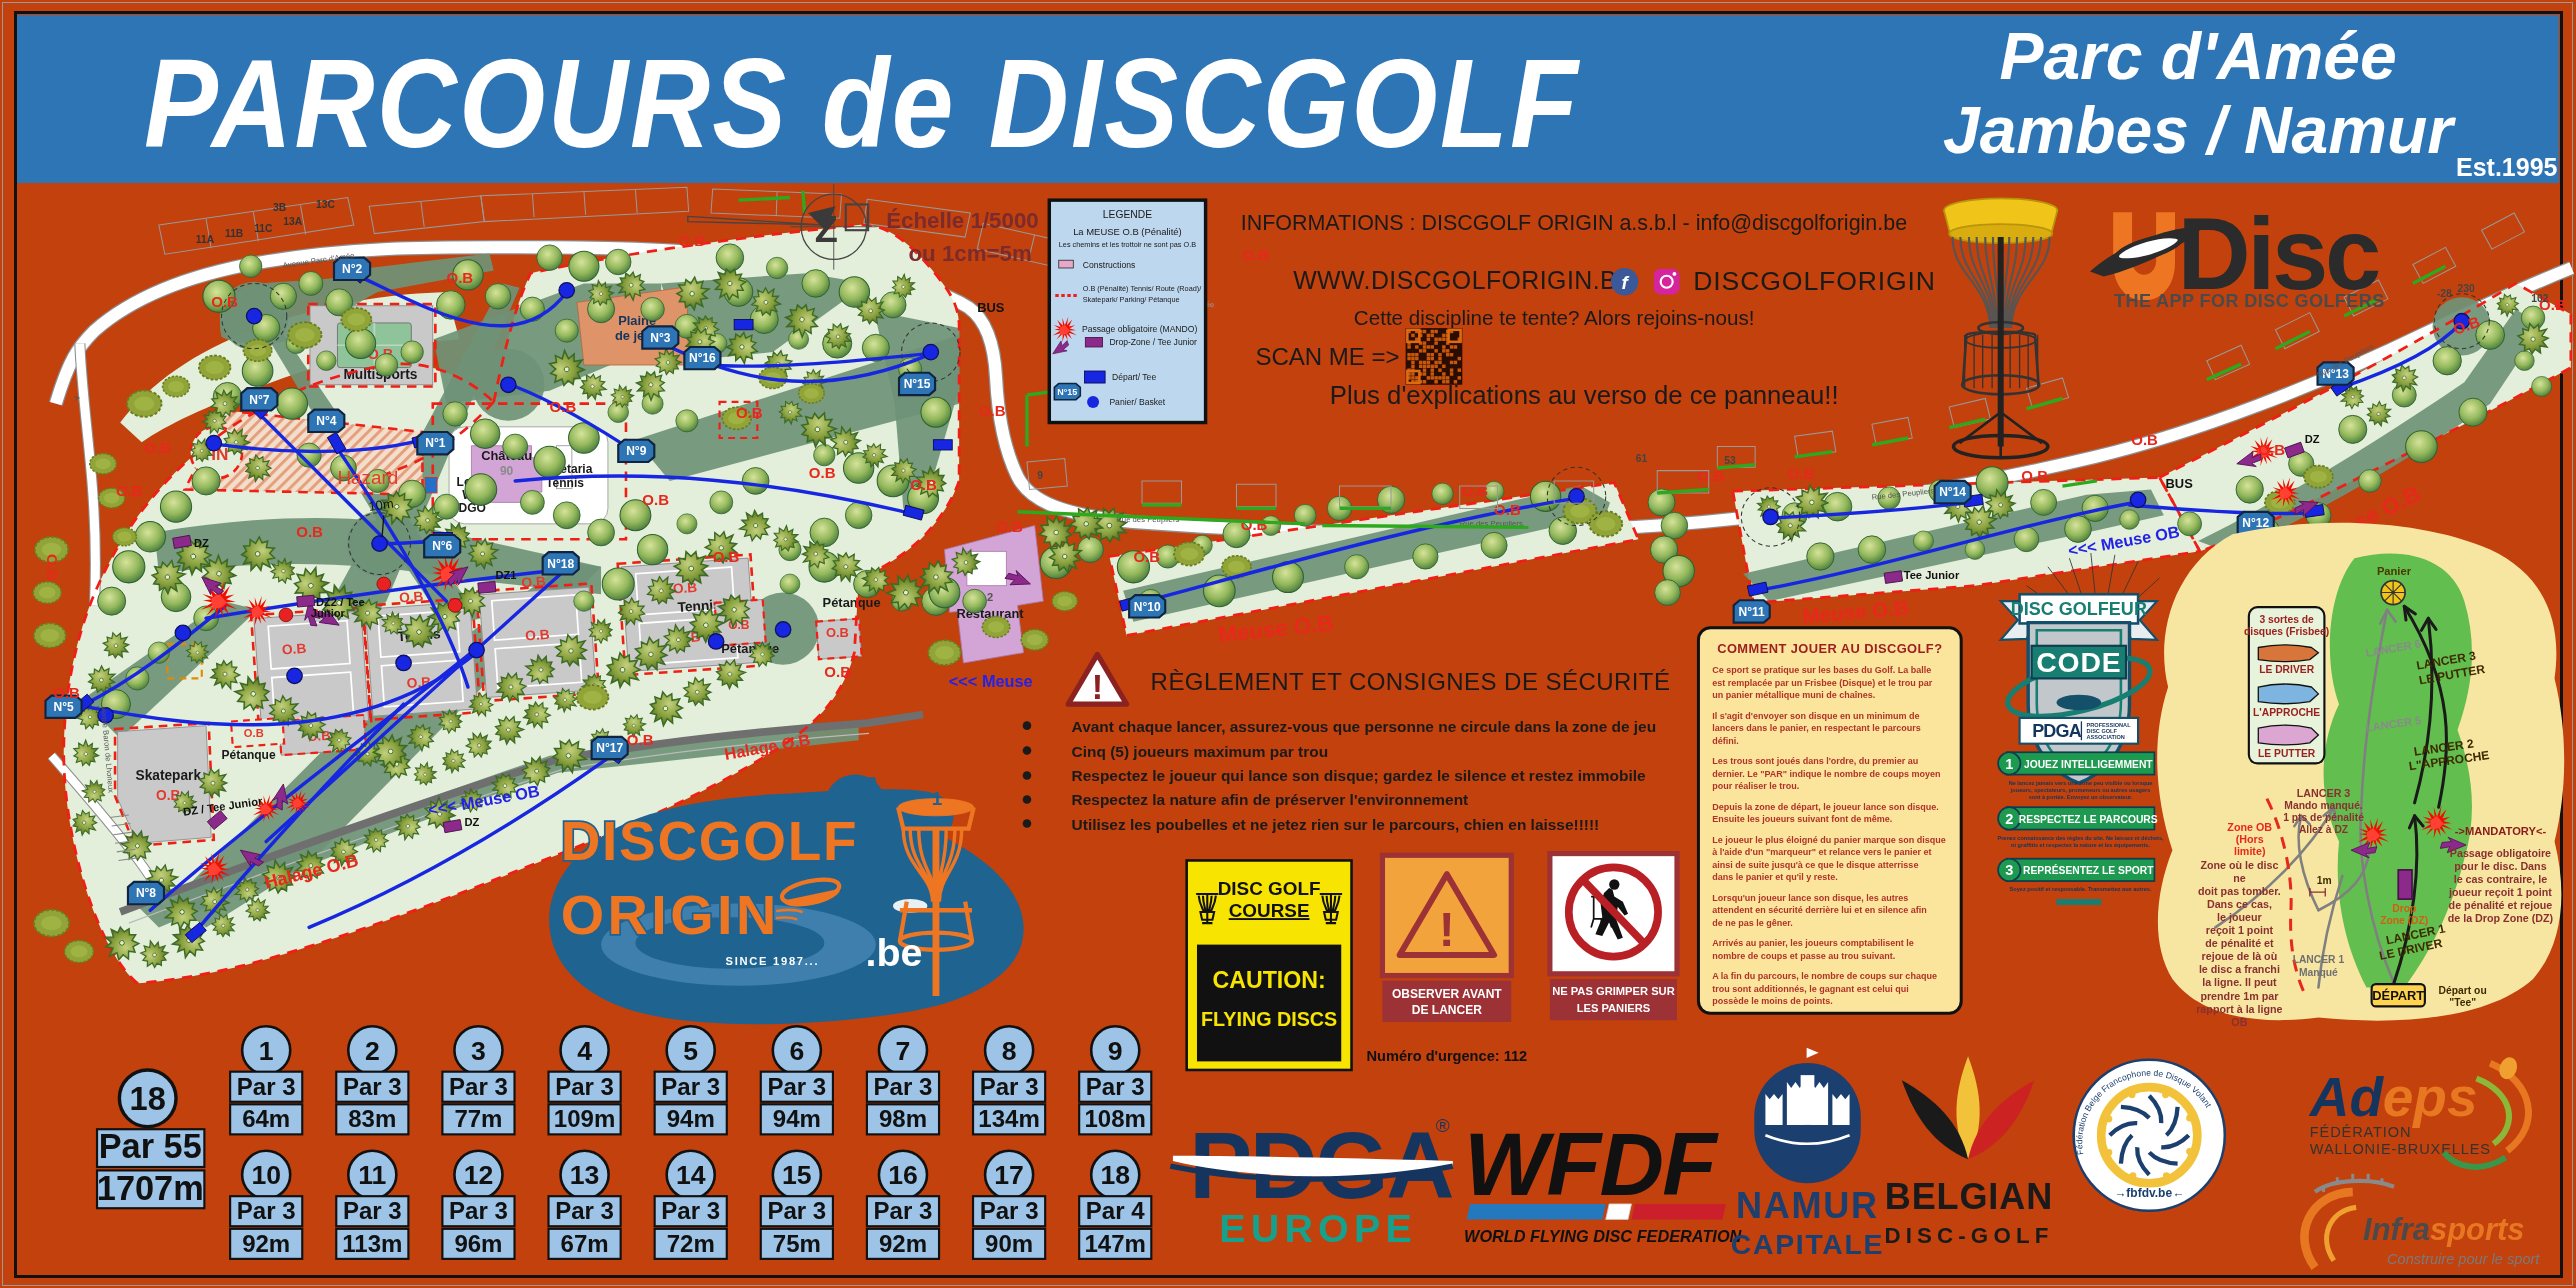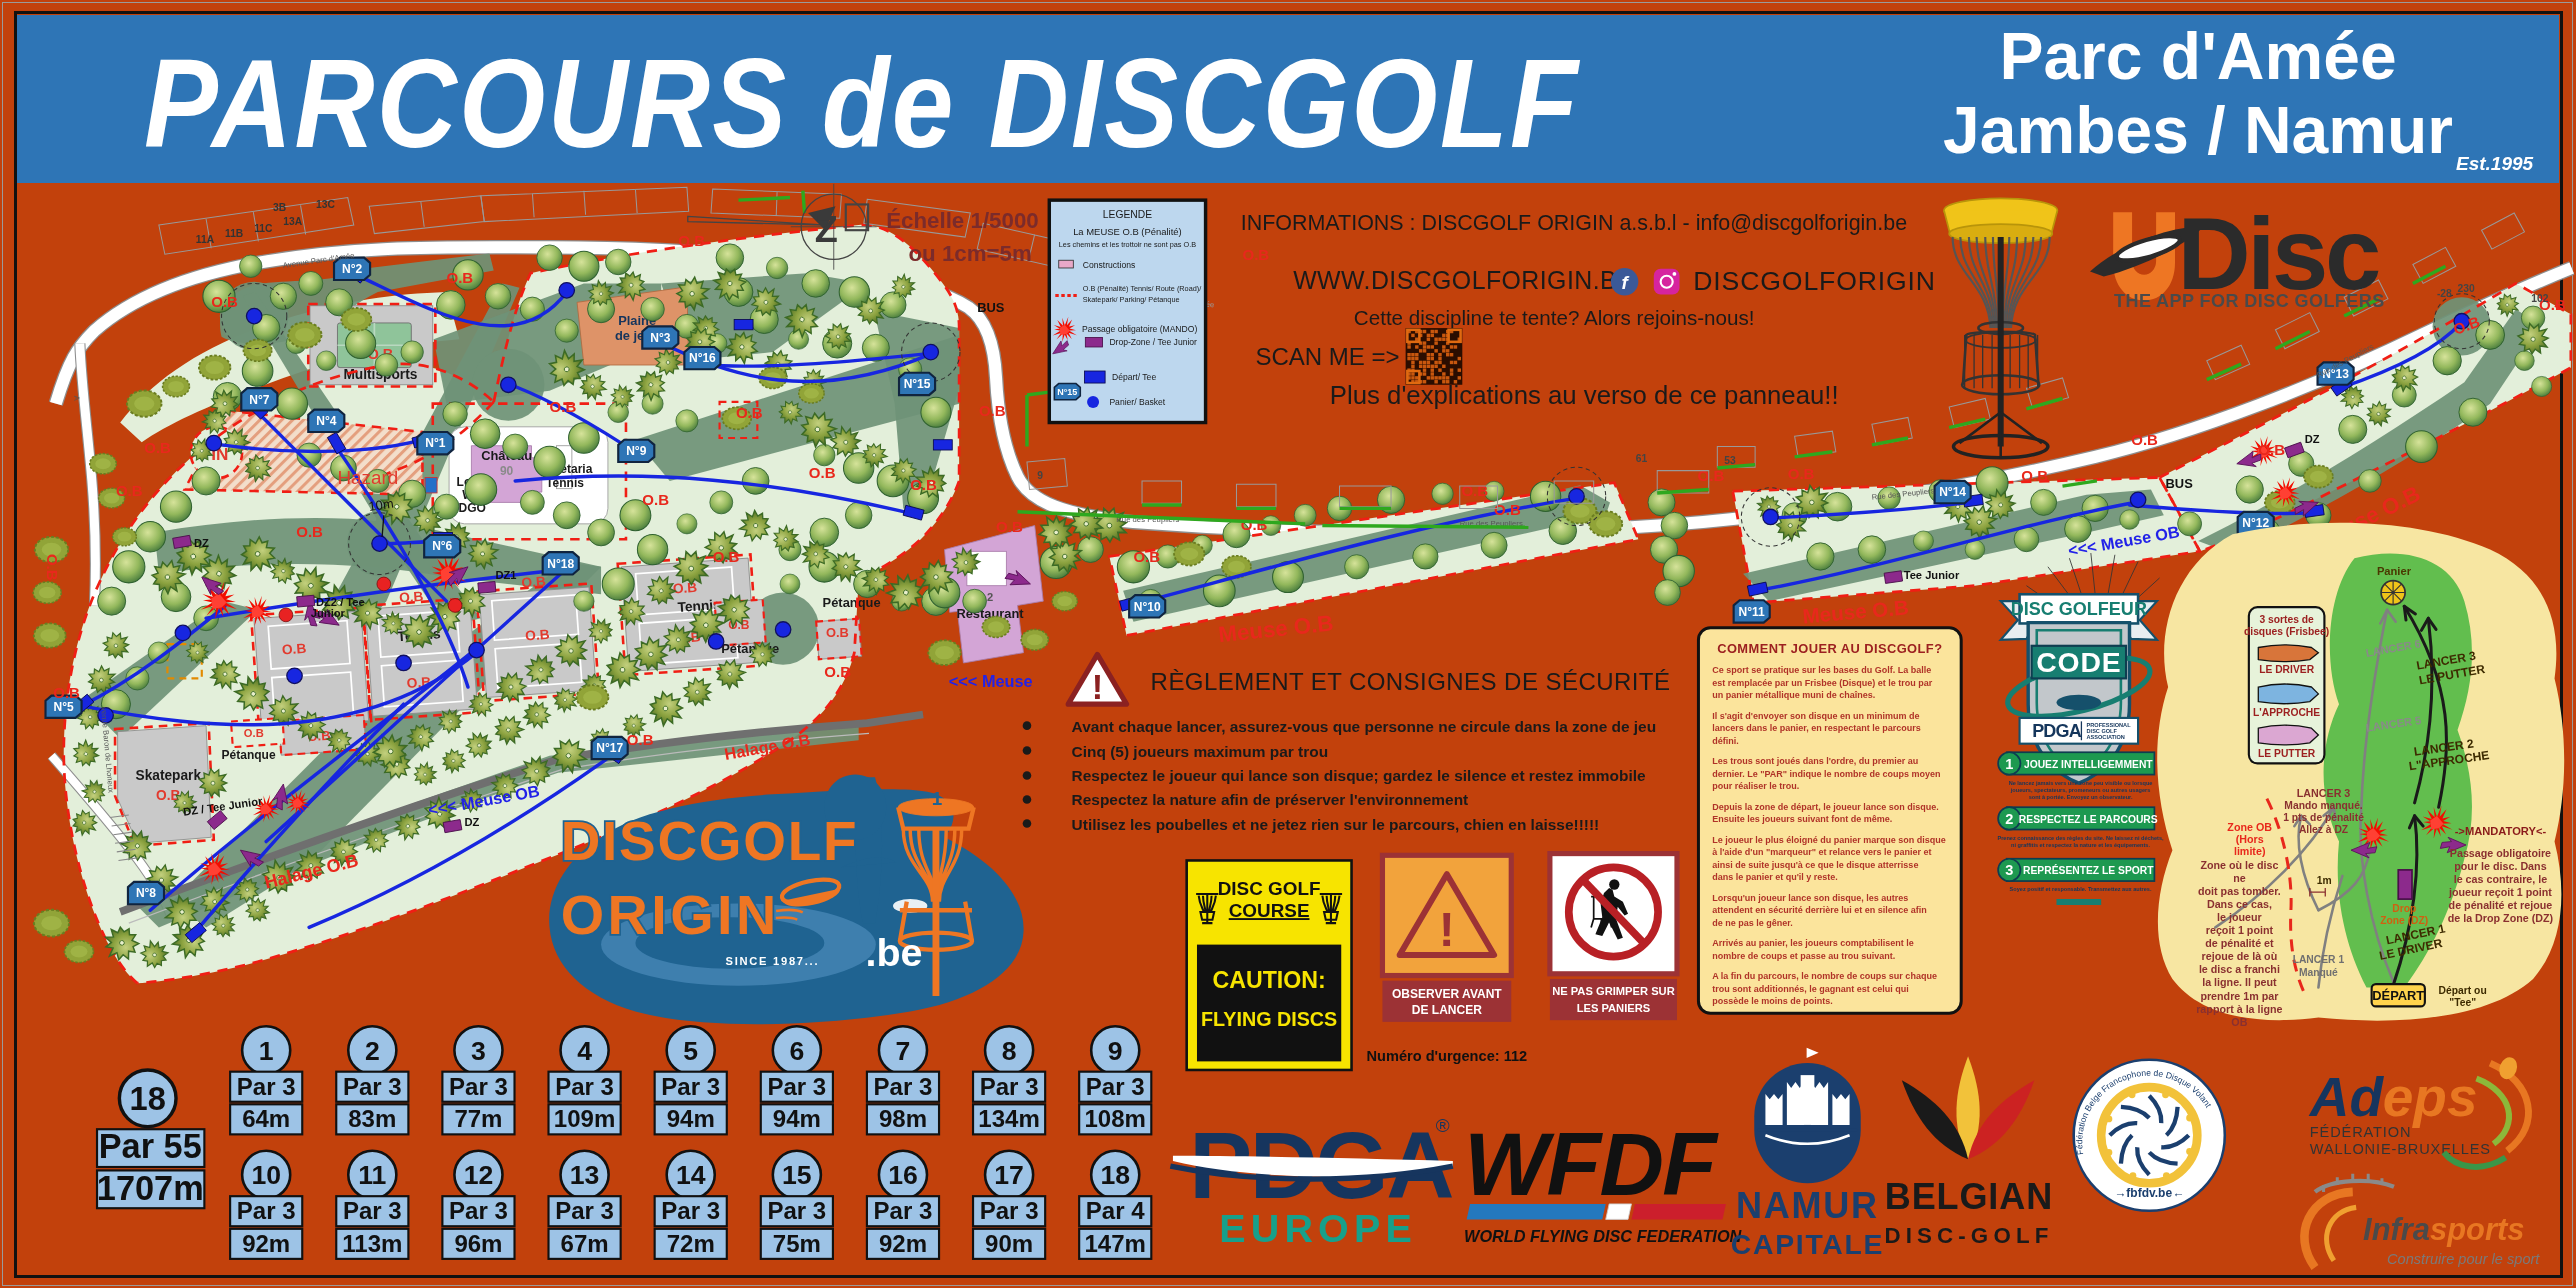--- a/index.html
+++ b/index.html
@@ -8,23 +8,23 @@
 <div class="poster">
 
 <div class="abs" style="left:1.7px;top:1.7px;width:2571px;height:1284px;border:1.7px solid #9a9a9a"></div>
 
 <div class="abs" style="left:13.7px;top:11px;width:2549px;height:1267px;border:3.4px solid #111"></div>
 
 <div class="abs" style="left:17px;top:14.6px;width:2542px;height:168px;background:#2E75B6"></div>
 
 <div class="abs" style="left:144px;top:31px;width:1631px;height:137px;color:#fff;font-size:126px;font-weight:bold;font-style:italic;letter-spacing:2.6px;white-space:nowrap;transform:scaleX(0.88);transform-origin:left top">PARCOURS de DISCGOLF</div>
 
-<div class="abs" style="left:1820px;top:19px;width:756px;height:146px;color:#fff;font-size:66px;font-weight:bold;text-align:center;line-height:74px">Parc d'Amée<br>Jambes / Namur</div>
-
-<div class="abs" style="left:2456px;top:153px;width:103px;color:#fff;font-size:19px;font-weight:bold;font-style:italic">Est.1995</div>
+<div class="abs" style="left:1820px;top:19px;width:756px;height:146px;color:#fff;font-size:66px;font-weight:bold;font-style:italic;text-align:center;line-height:74px">Parc d'Amée<br>Jambes / Namur</div>
+
+<div class="abs" style="left:2456px;top:153px;width:103px;color:#fff;font-size:25px;font-weight:bold;">Est.1995</div>
 
 <svg class="abs" style="left:0;top:0" width="2576" height="1289" viewBox="0 0 3000 1501">
 <defs>
 <radialGradient id="tg" cx="42%" cy="36%" r="70%">
           <stop offset="0" stop-color="#d6e39a"></stop>
           <stop offset="0.55" stop-color="#93b85c"></stop>
           <stop offset="1" stop-color="#41763a"></stop>
         </radialGradient>
 <radialGradient id="tg2" cx="42%" cy="36%" r="70%">
           <stop offset="0" stop-color="#c3d07e"></stop>

